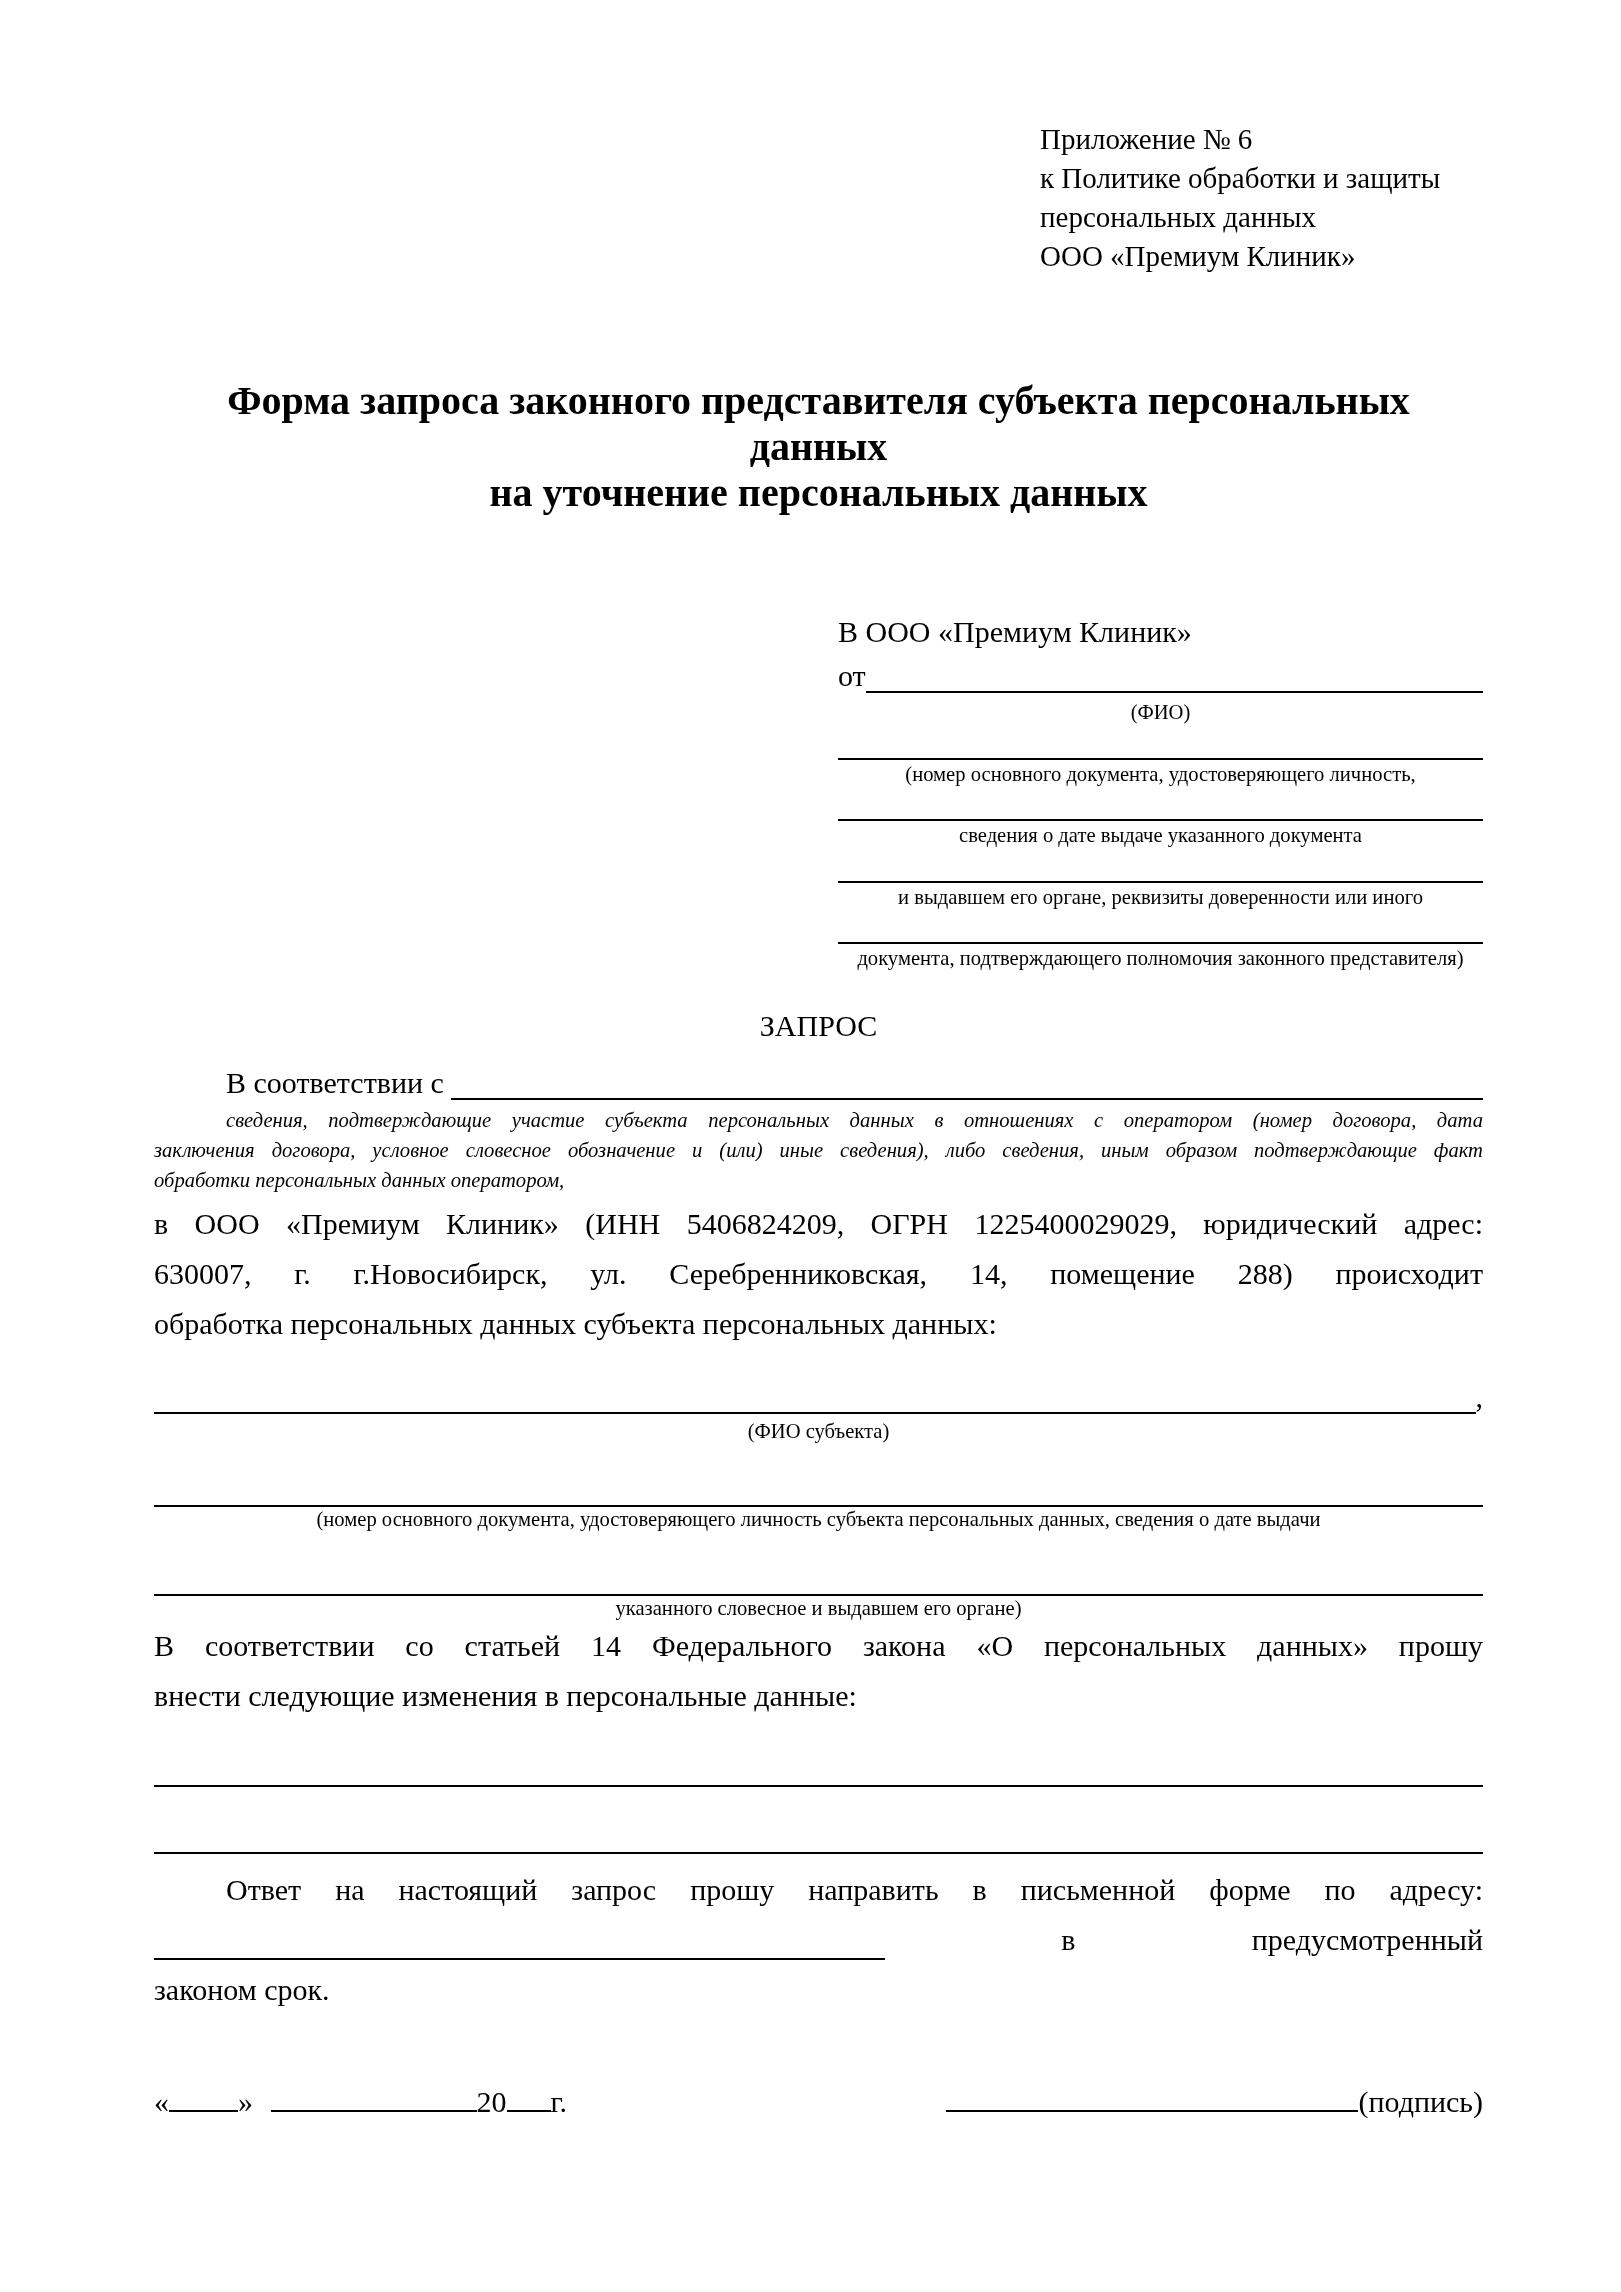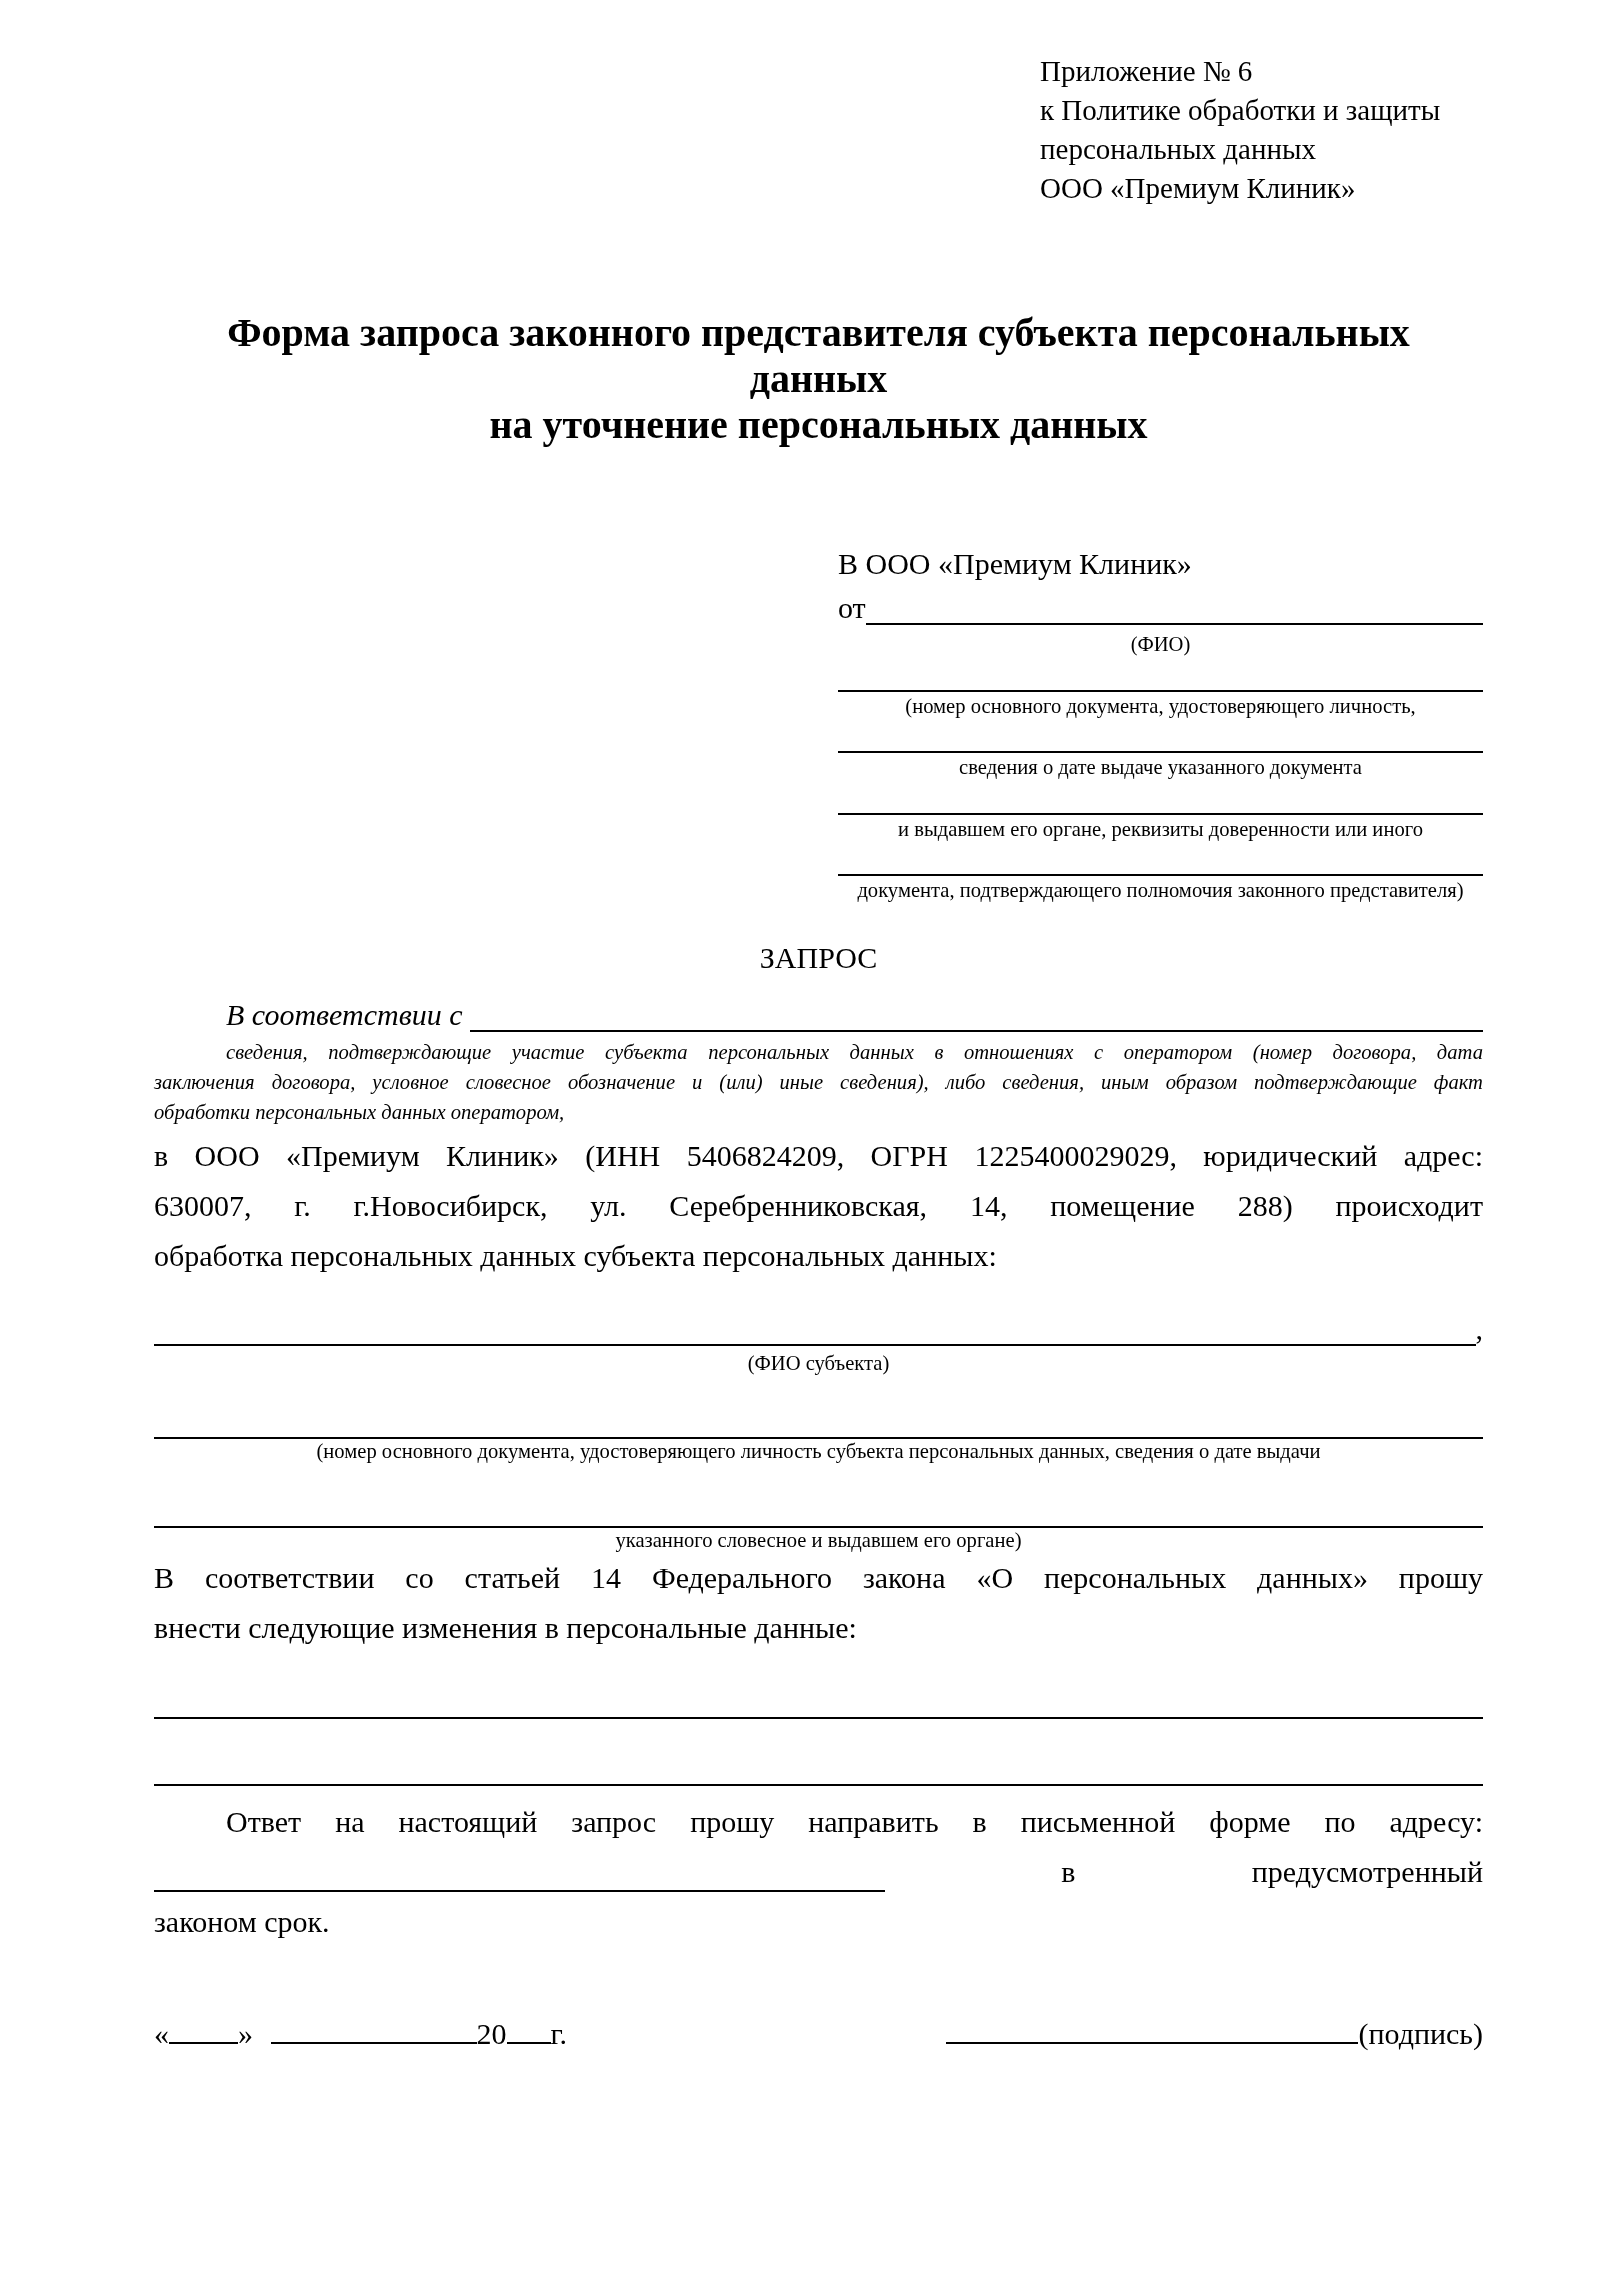--- a/index.html
+++ b/index.html
@@ -8,21 +8,21 @@
     width: 1621px;
     height: 2293px;
     font-family: "Liberation Serif", "DejaVu Serif", serif;
     color: #000000;
     position: relative;
     overflow: hidden;
   }
   .page {
     width: 1621px;
     height: 2293px;
-    padding: 52px 138px 0 154px;
+    padding: 120px 138px 0 154px;
   }
 
   
   .ref {
     width: 443px;
     margin-left: auto;
     font-size: 29px;
     line-height: 39px;
   }
 
@@ -66,21 +66,21 @@
     font-size: 30px;
     line-height: 44px;
     text-align: center;
   }
   .accord-row {
     margin-top: 13.7px;
     display: flex;
     font-size: 30px;
     line-height: 44px;
   }
-  .accord-row .lead { padding-left: 72px; white-space: pre; font-style: italic; }
+  .accord-row .lead { padding-left: 72px; white-space: pre; }
 
   .note { font-size: 20.6px; line-height: 30px; font-style: italic; }
   .note .indent { text-indent: 72px; }
   .jl { text-align: justify; text-align-last: justify; }
 
   .bodyp { font-size: 30px; line-height: 50px; }
   .bodyp.mt { margin-top: 3.9px; }
 
   .comma-row { margin-top: 25.5px; font-size: 30px; line-height: 44px; }
   .field-line {

